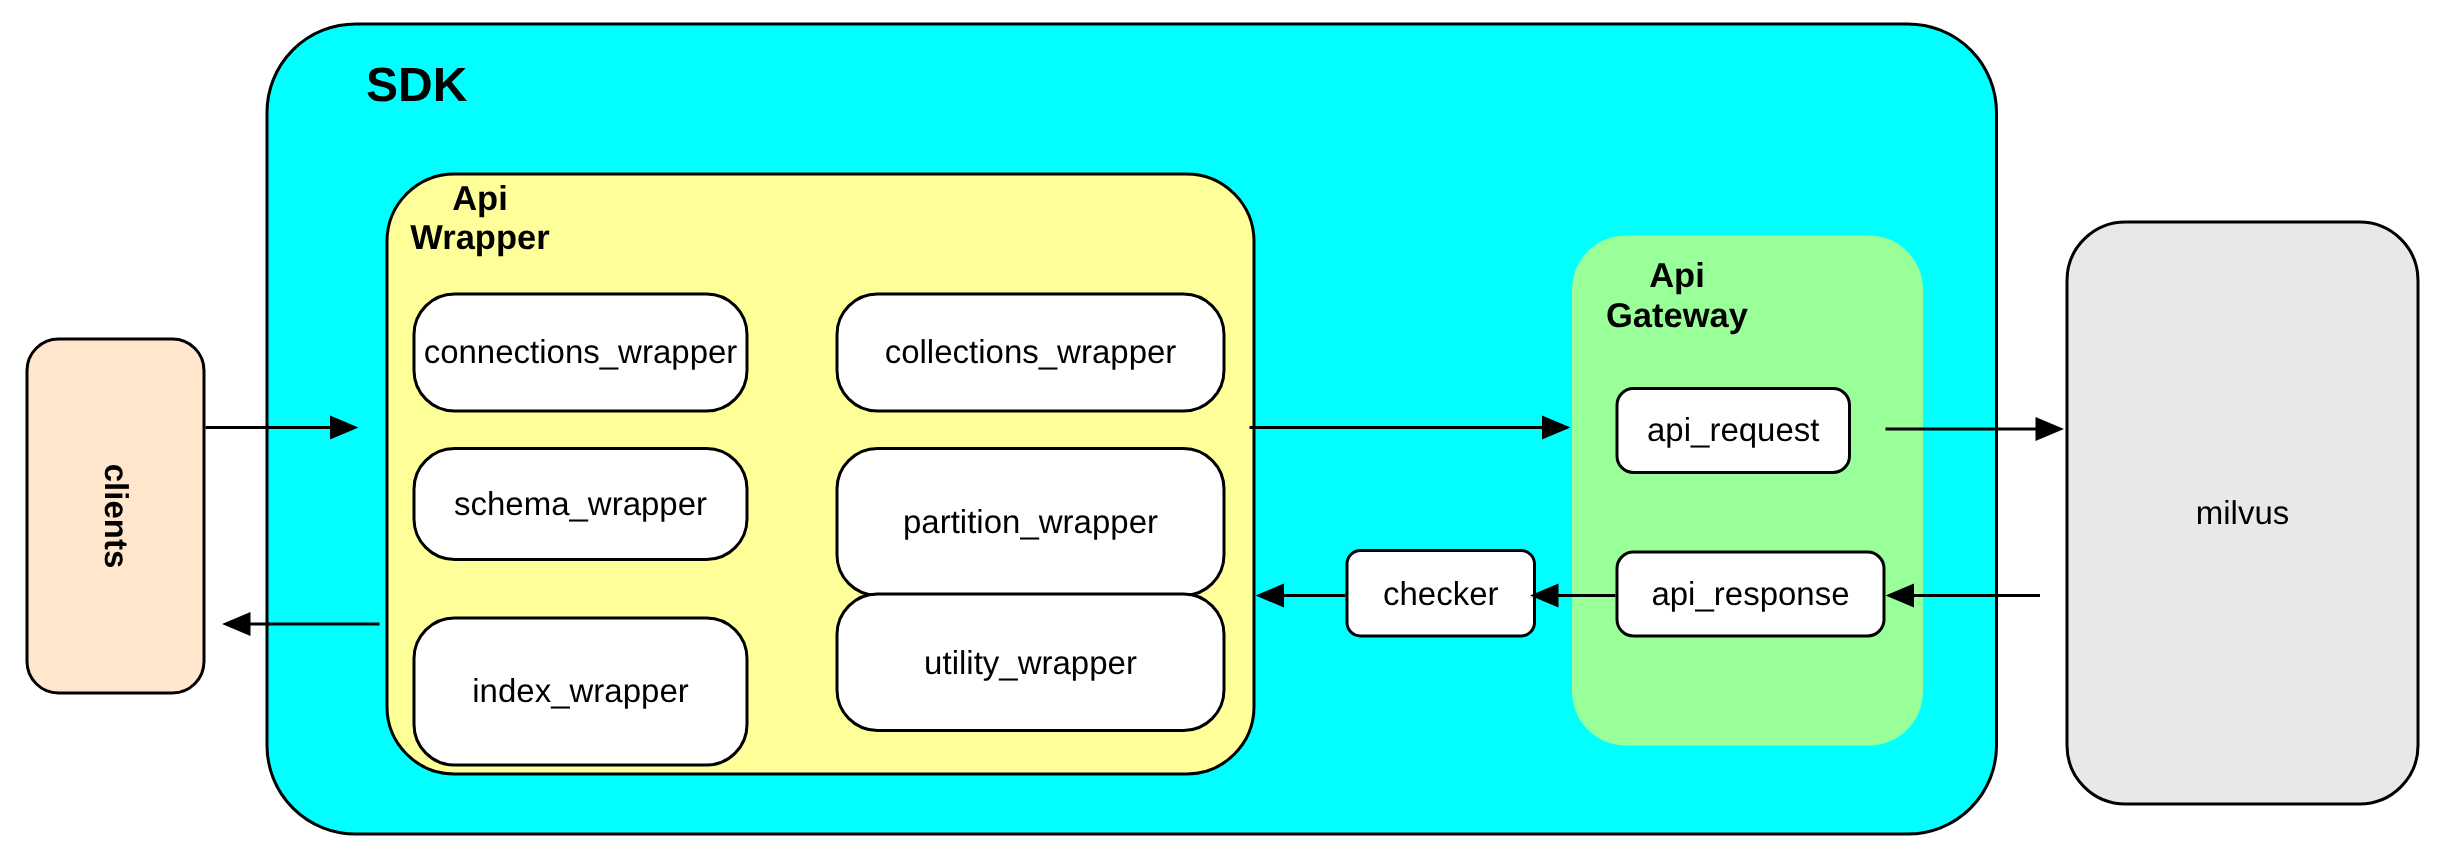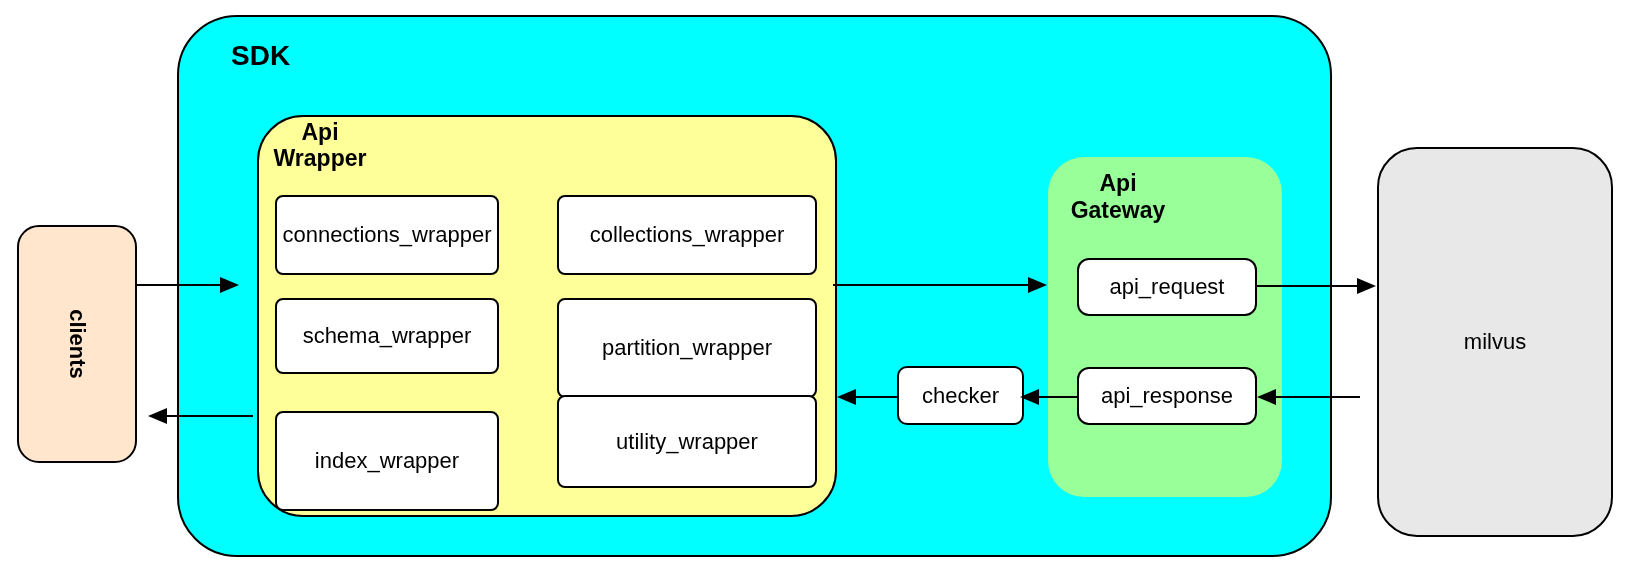--- a/index.html
+++ b/index.html
@@ -13,21 +13,21 @@
     overflow: hidden;
   }
   .abs { position: absolute; box-sizing: border-box; }
 
   
   .sdk {
     left: 177px; top: 15px; width: 1155px; height: 542px;
     background: #00FFFF; border: 2px solid #000; border-radius: 60px;
   }
   .sdk-label {
-    left: 231px; top: 42px; font-weight: bold; font-size: 28px; line-height: 28px;
+    left: 244px; top: 42px; font-weight: bold; font-size: 32px; line-height: 28px;
   }
   .api-wrapper {
     left: 257px; top: 115px; width: 580px; height: 402px;
     background: #FFFF99; border: 2px solid #000; border-radius: 46px;
   }
   .api-wrapper-label {
     left: 257px; top: 119px; width: 126px; text-align: center;
     font-weight: bold; font-size: 23px; line-height: 26px;
   }
   .api-gateway {
@@ -47,29 +47,29 @@
   }
   .clients {
     left: 17px; top: 225px; width: 120px; height: 238px;
     background: #FFE6CC; border-radius: 22px; font-weight: bold;
   }
   .clients .vtext { transform: rotate(90deg); white-space: nowrap; }
   .milvus {
     left: 1377px; top: 147px; width: 236px; height: 390px;
     background: #E8E8E8; border-radius: 40px; font-weight: normal;
   }
-  .wbox { border-radius: 8px; }
+  .wbox { border-radius: 28px; }
   .w-connections { left: 275px; top: 195px; width: 224px; height: 80px; }
   .w-collections { left: 557px; top: 195px; width: 260px; height: 80px; }
   .w-schema      { left: 275px; top: 298px; width: 224px; height: 76px; }
   .w-partition   { left: 557px; top: 298px; width: 260px; height: 100px; }
   .w-index       { left: 275px; top: 395px; width: 224px; height: 100px; margin-top: 16px; }
   .w-utility     { left: 557px; top: 395px; width: 260px; height: 93px; }
   .checker  { left: 897px;  top: 366px; width: 127px; height: 59px; border-radius: 10px; }
-  .api-req  { left: 1077px; top: 258px; width: 180px; height: 58px; border-radius: 12px; }
+  .api-req  { left: 1077px; top: 258px; width: 157px; height: 58px; border-radius: 12px; }
   .api-resp { left: 1077px; top: 367px; width: 180px; height: 58px; border-radius: 12px; align-items: center; }
 
   
   .aline { position: absolute; height: 2px; background: #000; }
   .ahead-r {
     position: absolute; width: 0; height: 0;
     border-top: 8px solid transparent; border-bottom: 8px solid transparent;
     border-left: 19px solid #000;
   }
   .ahead-l {

